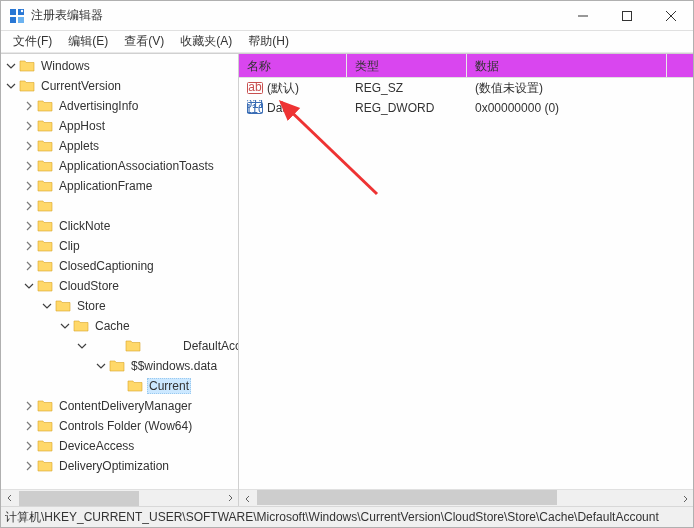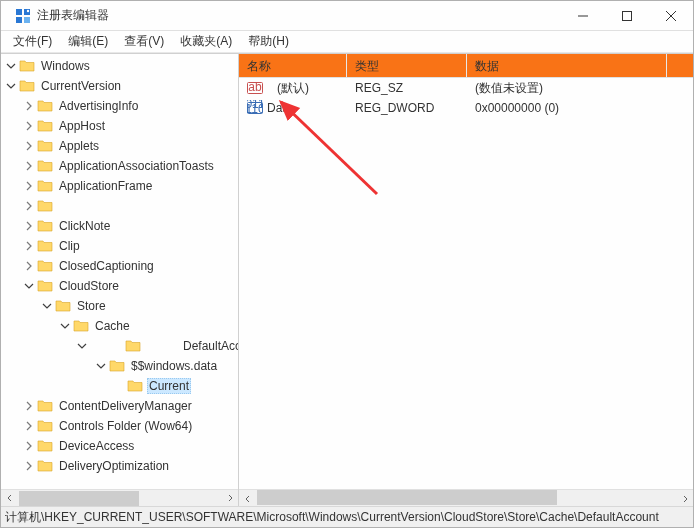--- a/index.html
+++ b/index.html
@@ -1,35 +1,35 @@
 <!DOCTYPE html>
 <html><head>
 <meta charset="utf-8">
 <style>
 *{box-sizing:border-box;margin:0;padding:0;font-family:"Microsoft YaHei","Segoe UI",sans-serif;font-size:12px;user-select:none}
 body{width:694px;height:528px;background:#fefefe;border:1px solid #b0b0b0;display:flex;flex-direction:column;overflow:hidden;position:relative}
-.titlebar{height:30px;display:flex;align-items:center;padding-left:14px;border-bottom:1px solid #e0e0e0}
+.titlebar{height:30px;display:flex;align-items:center;padding-left:8px;border-bottom:1px solid #e0e0e0}
 .titlebar .app-icon{width:16px;height:16px;margin-right:6px}
 .titlebar .title{flex:1;font-size:12px;color:#333}
 .titlebar .win-btn{width:44px;height:29px;display:flex;align-items:center;justify-content:center;color:#333}
 .menubar{height:22px;display:flex;align-items:center;padding:0 4px;border-bottom:1px solid #e8e8e8}
 .menubar .menu-item{padding:2px 8px;color:#333;cursor:default}
 .main{flex:1;display:flex;border-top:1px solid #d0d0d0;min-height:0}
 .tree-pane{width:238px;border-right:1px solid #d0d0d0;display:flex;flex-direction:column;position:relative}
 .tree-scroll{flex:1;overflow:hidden;padding-top:2px}
 .tree-node{display:flex;align-items:center;height:20px;white-space:nowrap;color:#333}
 .tree-node .twisty{width:12px;height:12px;margin-right:2px;display:flex;align-items:center;justify-content:center}
 .tree-node .folder-icon{width:16px;height:16px;margin-right:4px;flex-shrink:0}
 .tree-node .label{padding:1px 2px}
 .tree-node.selected .label{background:#cce8ff;border:1px dotted #99c9ef;padding:0 1px}
 .hscroll-track{height:17px;background:#f0f0f0;display:flex;align-items:center;border-top:1px solid #e0e0e0}
 .hscroll-btn{width:17px;height:17px;display:flex;align-items:center;justify-content:center;color:#606060}
 .hscroll-thumb{height:15px;background:#cdcdcd;margin:0 1px}
 .list-pane{flex:1;display:flex;flex-direction:column;position:relative}
-.list-header{height:24px;display:flex;border-bottom:1px solid #e0e0e0;background:#f97316}
+.list-header{height:24px;display:flex;border-bottom:1px solid #e0e0e0;background:#d946ef}
 .list-header .col{padding:4px 8px;color:#333;border-right:1px solid #e8e8e8}
 .list-body{flex:1;overflow:hidden}
 .list-row{display:flex;height:20px;align-items:center}
 .list-row .cell{padding:0 8px;color:#333;display:flex;align-items:center;white-space:nowrap;overflow:hidden}
 .val-icon{width:16px;height:16px;margin-right:4px;flex-shrink:0}
 .list-hscroll{height:17px;background:#f0f0f0;display:flex;border-top:1px solid #e0e0e0}
 .statusbar{height:21px;border-top:1px solid #d8d8d8;display:flex;align-items:center;padding:0 4px;color:#333;white-space:nowrap;overflow:hidden;background:#f0f0f0}
 .arrow-overlay{position:absolute;pointer-events:none;z-index:10}
 </style>
 </head>
@@ -319,21 +319,21 @@
   </div>
 
   <div class="list-pane">
     <div class="list-header">
       <div class="col" id="ch-name" style="width: 108px;">名称</div>
       <div class="col" id="ch-type" style="width: 120px;">类型</div>
       <div class="col" id="ch-data" style="width: 200px;">数据</div>
     </div>
     <div class="list-body" id="list-body">
         <div class="list-row">
-          <div class="cell" style="width: 108px; gap: 10px;">
+          <div class="cell" style="width: 108px;">
             <span class="val-icon"><svg viewBox="0 0 16 16">
                 <rect x="0.5" y="2.5" width="15" height="11" rx="1" fill="#fff" stroke="#c85050"></rect>
                 <text x="8" y="11" text-anchor="middle" font-size="8" fill="#c85050" font-family="Arial">ab</text>
               </svg></span>
             <span>(默认)</span>
           </div>
           <div class="cell" style="width: 120px;">REG_SZ</div>
           <div class="cell" style="width: 200px;">(数值未设置)</div>
         </div>
         <div class="list-row">

